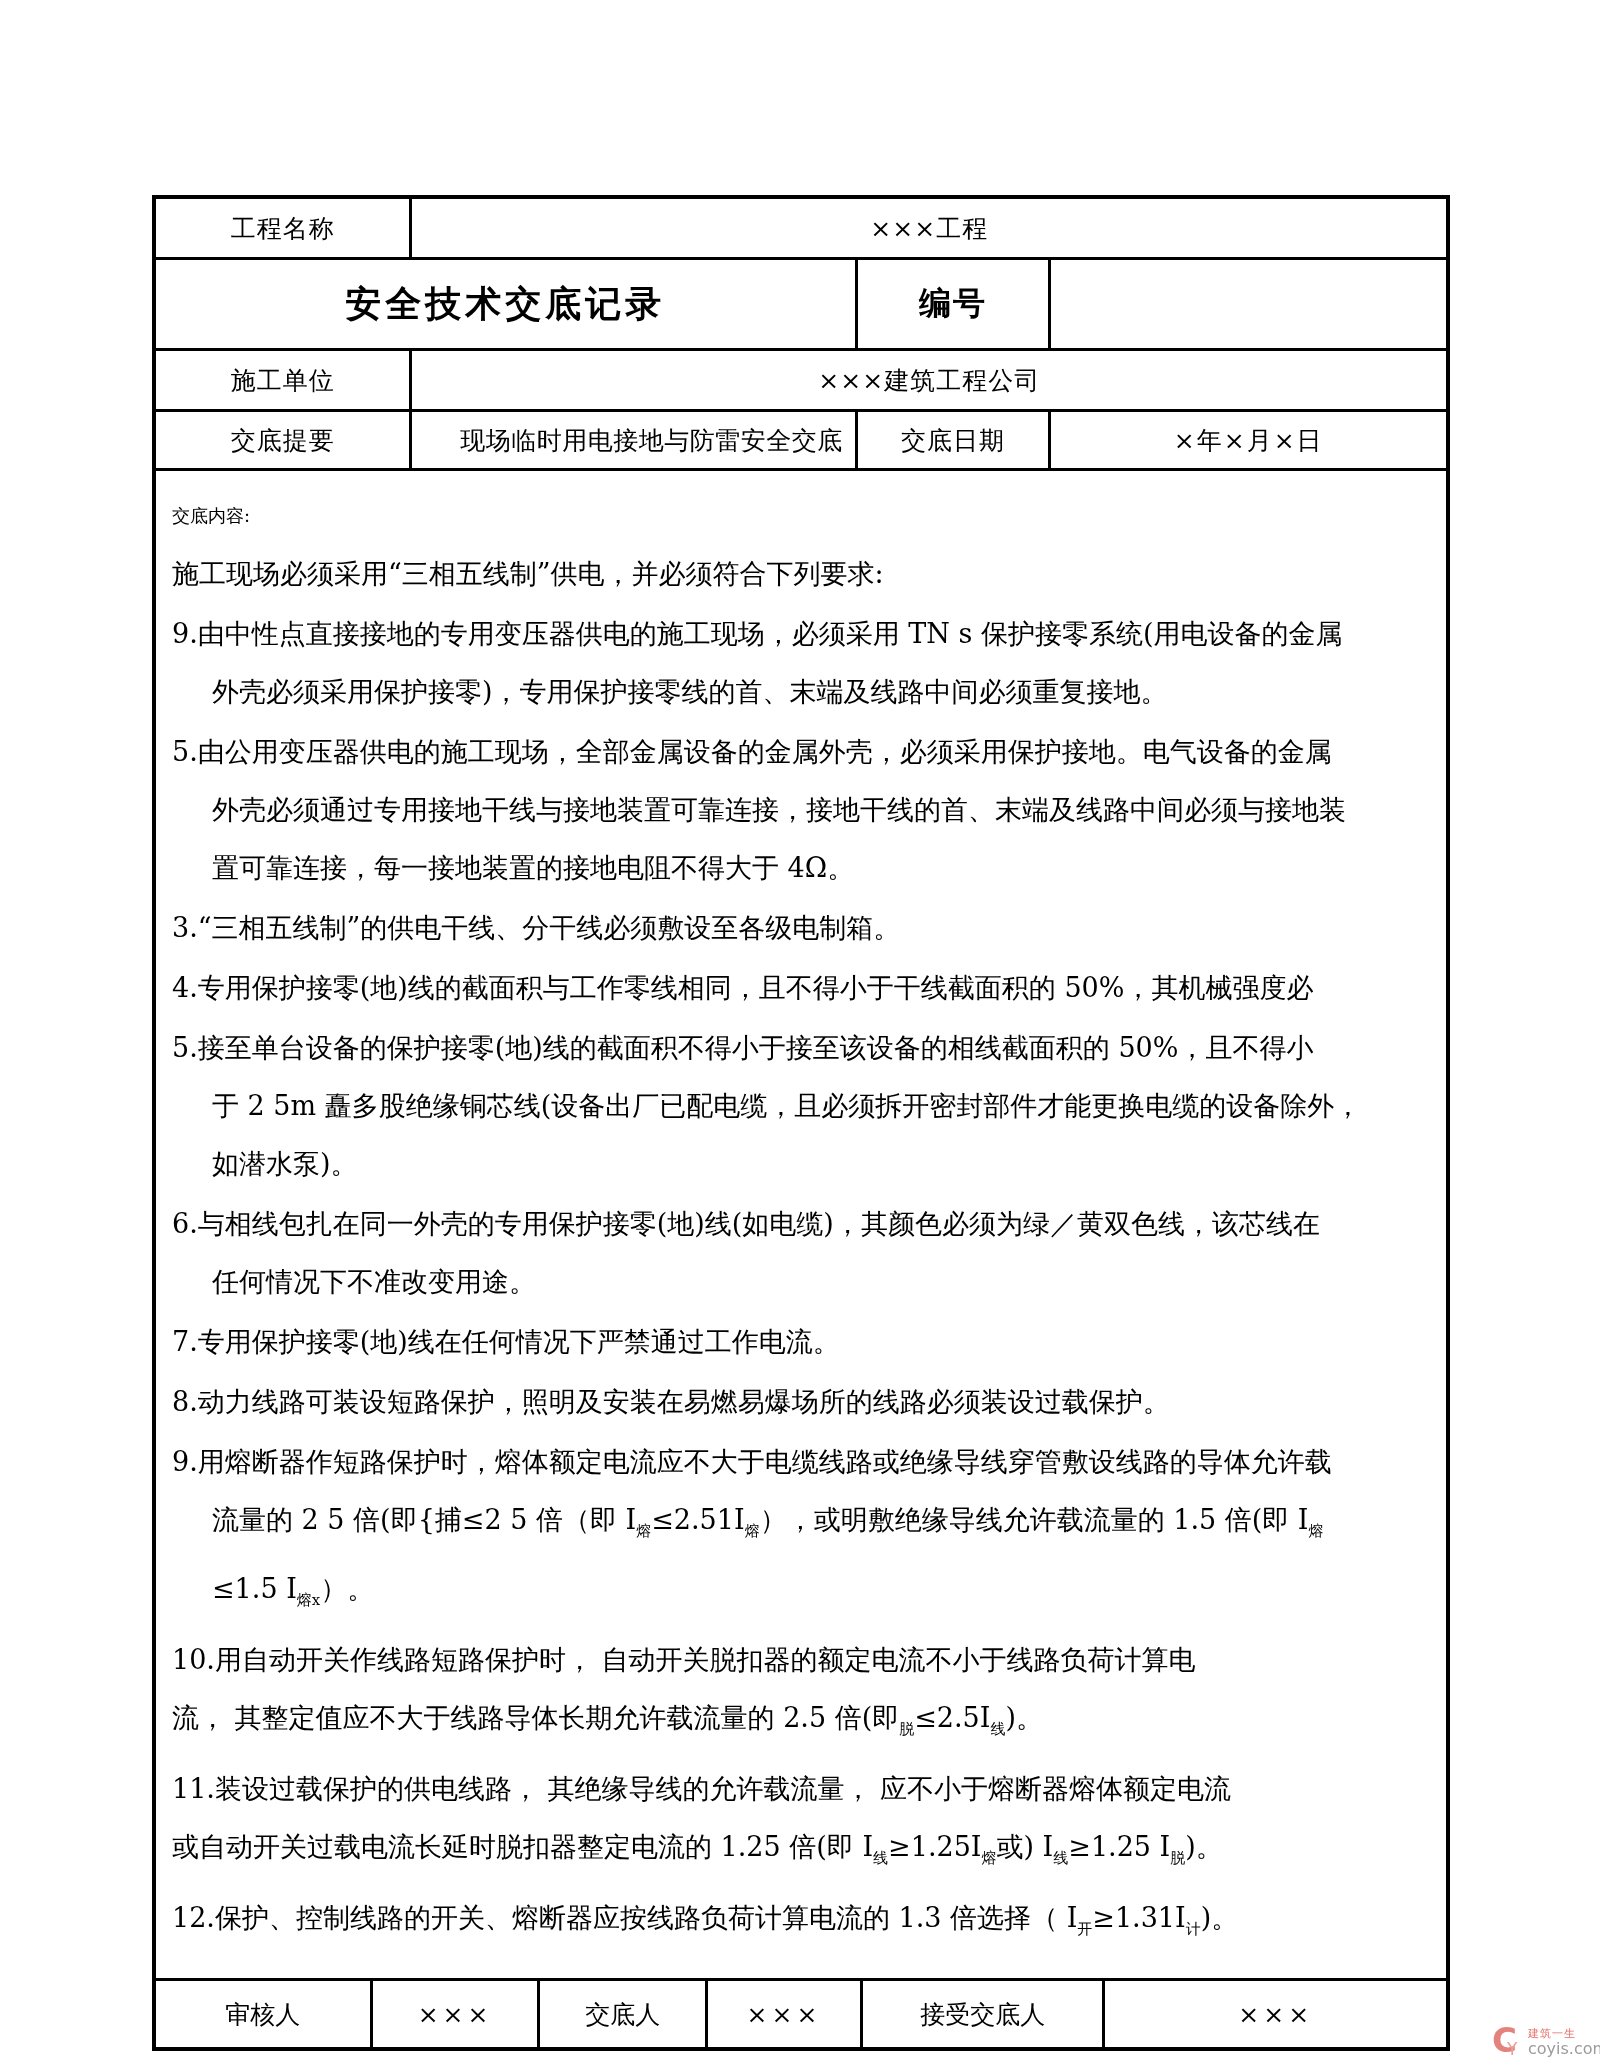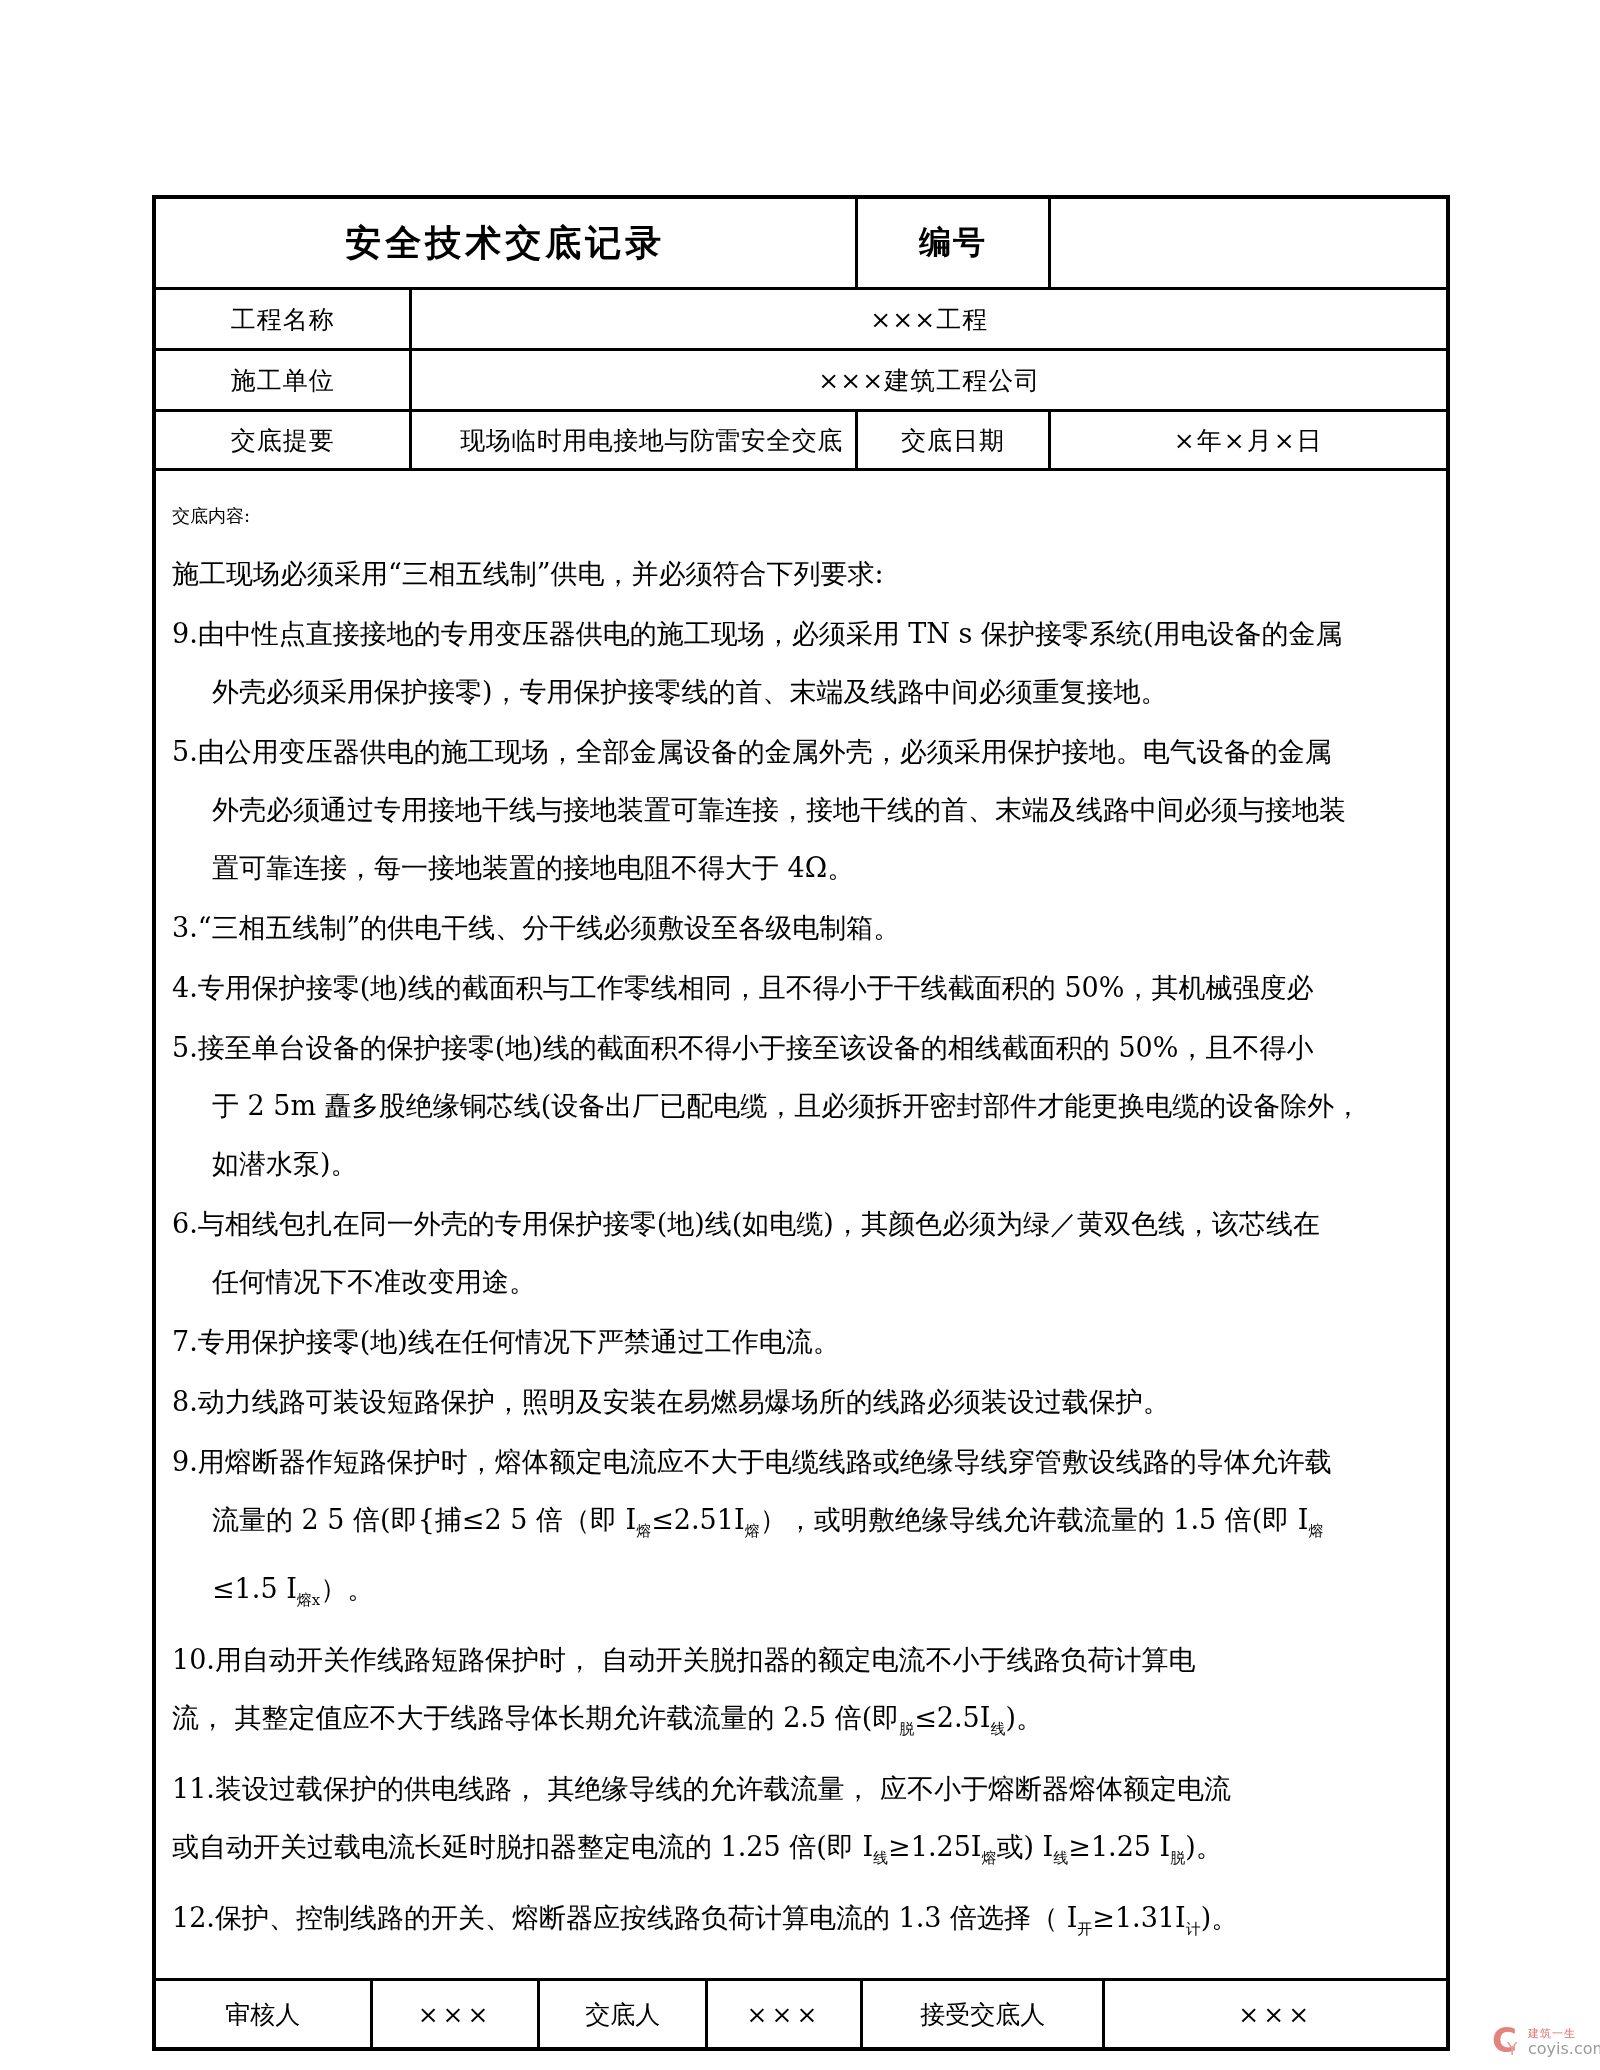--- a/index.html
+++ b/index.html
@@ -70,29 +70,29 @@
   }
   .wm-text{display:flex;flex-direction:column;margin-left:2px;}
   .wm-brand{font-size:11px;color:#e4706a;letter-spacing:1px;line-height:13px;}
   .wm-domain{font-size:16px;color:#9b9b9b;line-height:18px;}
 </style>
 </head>
 <body>
 
 <div class="doc-table">
 
+  <div class="row info-row">
+    <div class="cell label-cell">工程名称</div>
+    <div class="cell wide-value-cell">×××工程</div>
+  </div>
+
   <div class="row title-row">
     <div class="cell title-cell">安全技术交底记录</div>
     <div class="cell no-label-cell">编号</div>
     <div class="cell no-value-cell"></div>
-  </div>
-
-  <div class="row info-row">
-    <div class="cell label-cell">工程名称</div>
-    <div class="cell wide-value-cell">×××工程</div>
   </div>
 
   <div class="row info-row">
     <div class="cell label-cell">施工单位</div>
     <div class="cell wide-value-cell">×××建筑工程公司</div>
   </div>
 
   <div class="row summary-row">
     <div class="cell label-cell">交底提要</div>
     <div class="cell summary-value-cell">现场临时用电接地与防雷安全交底</div>

